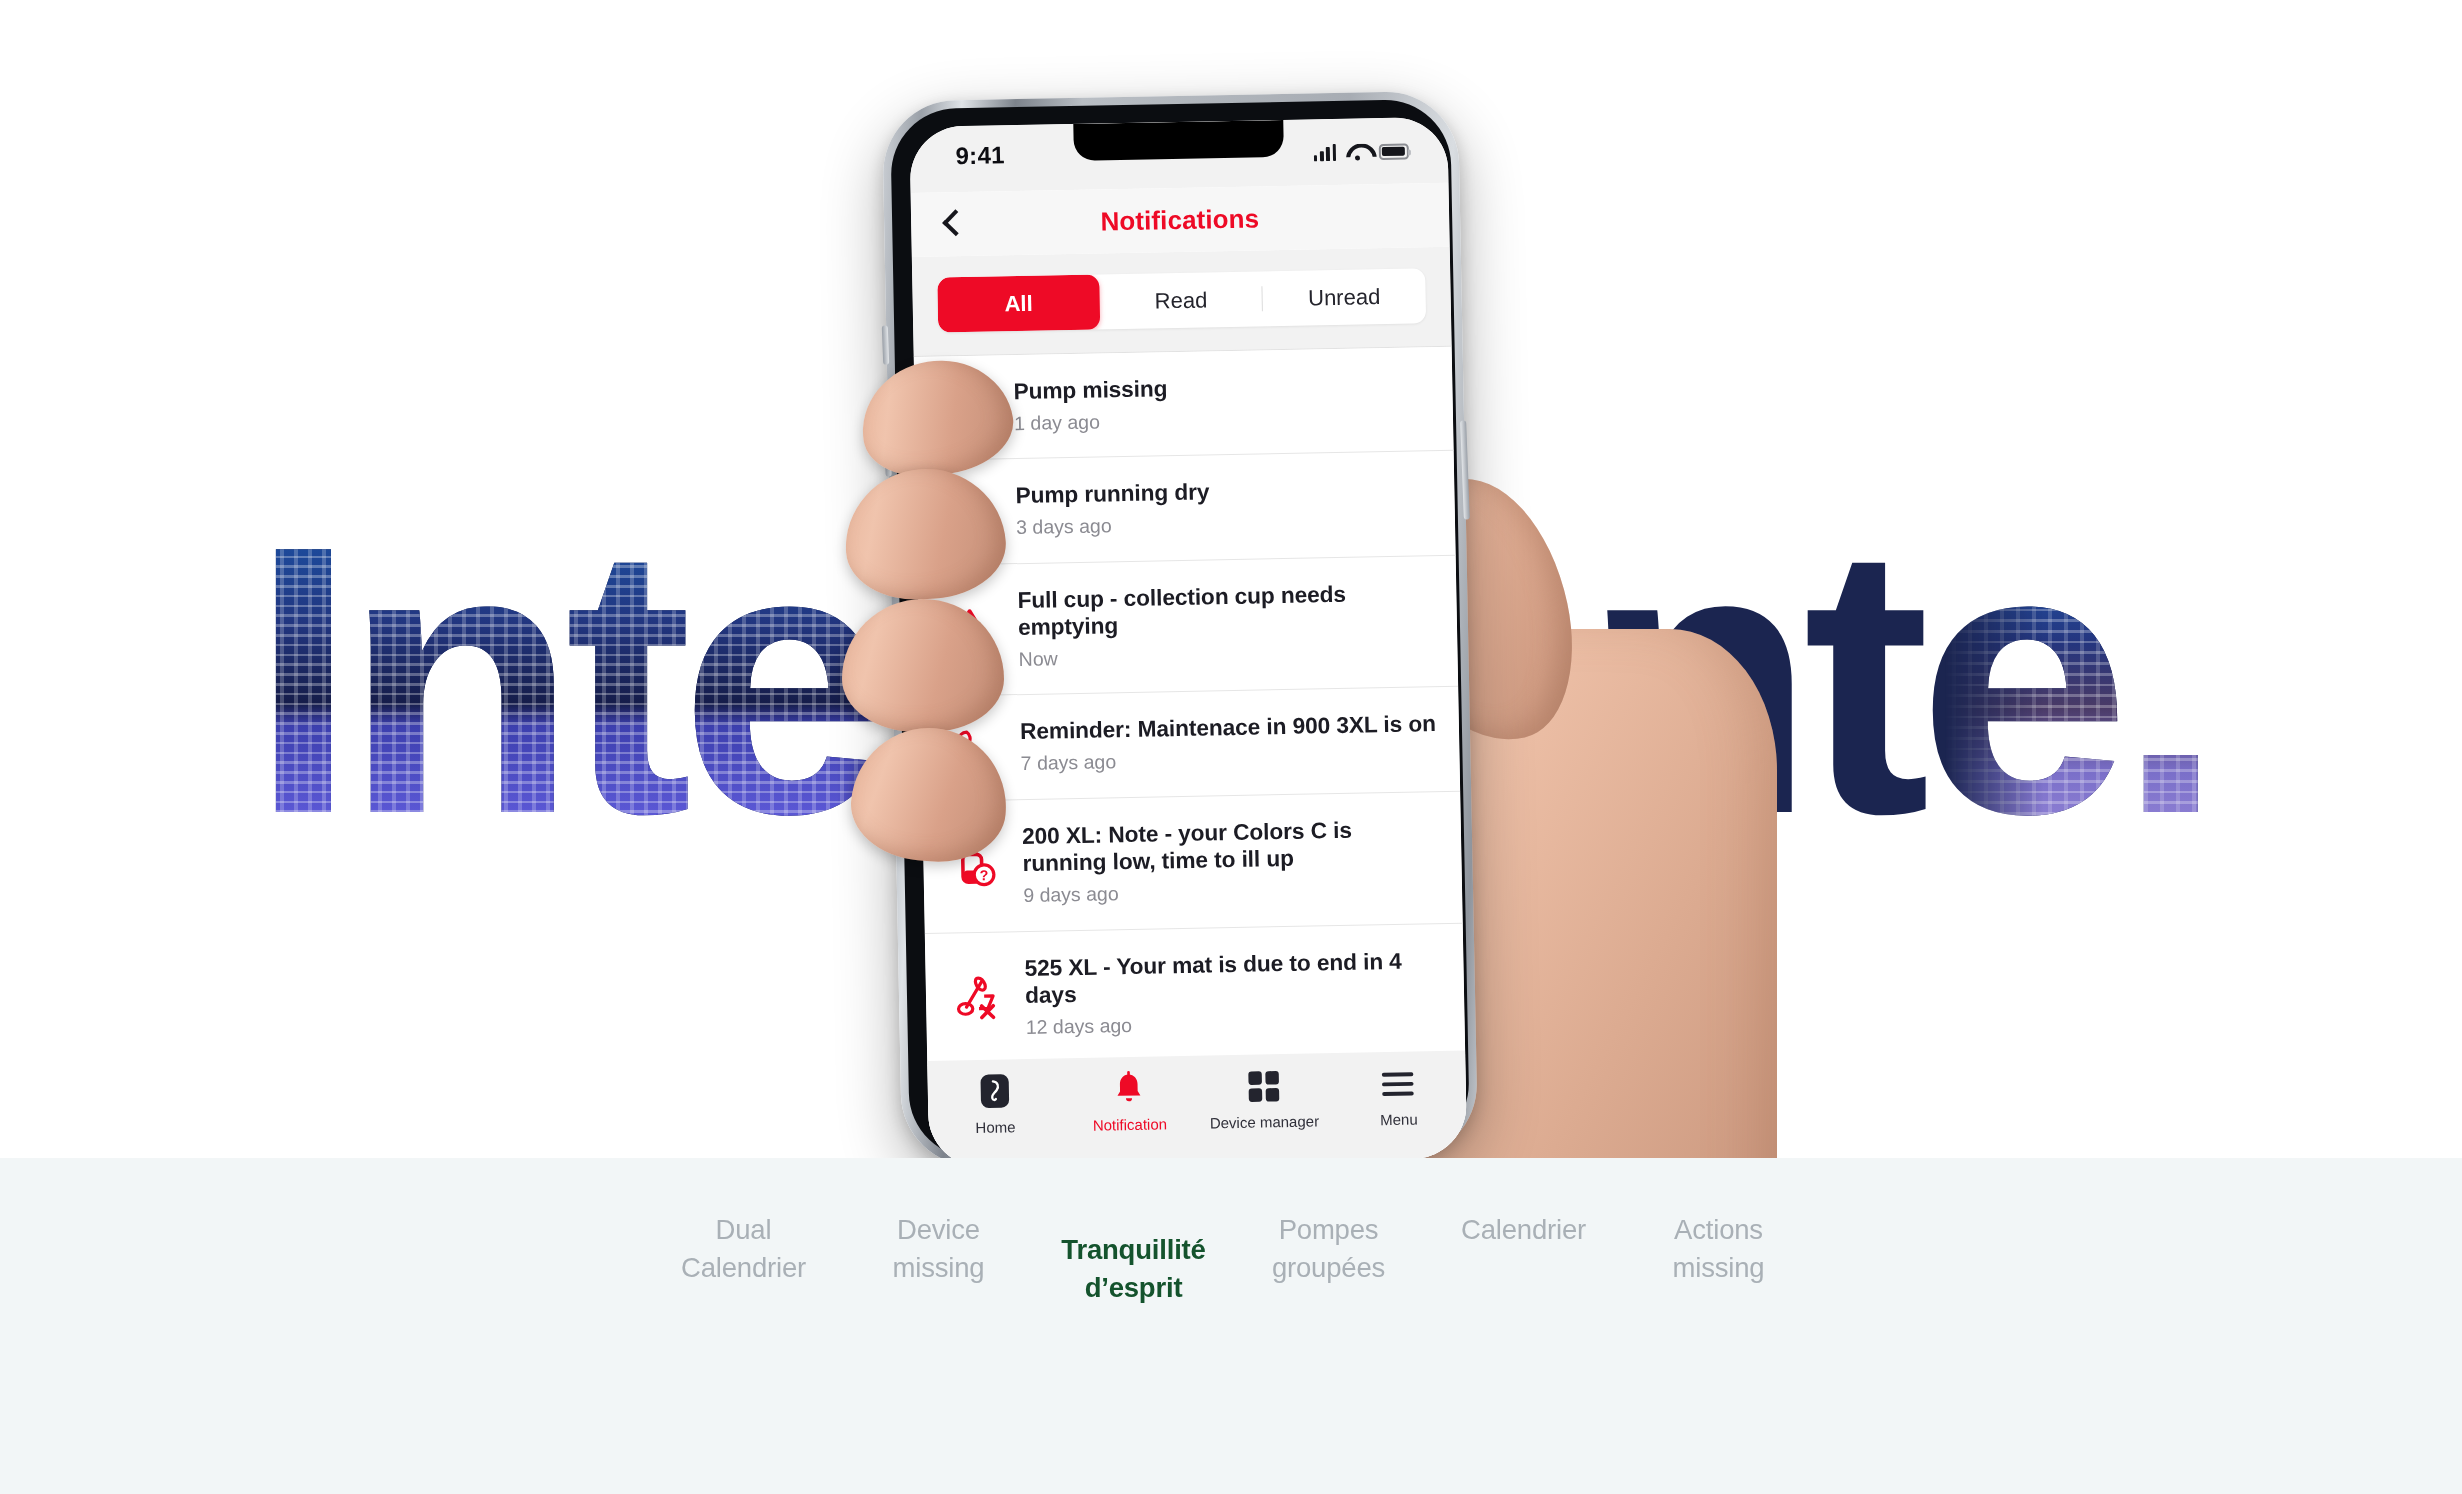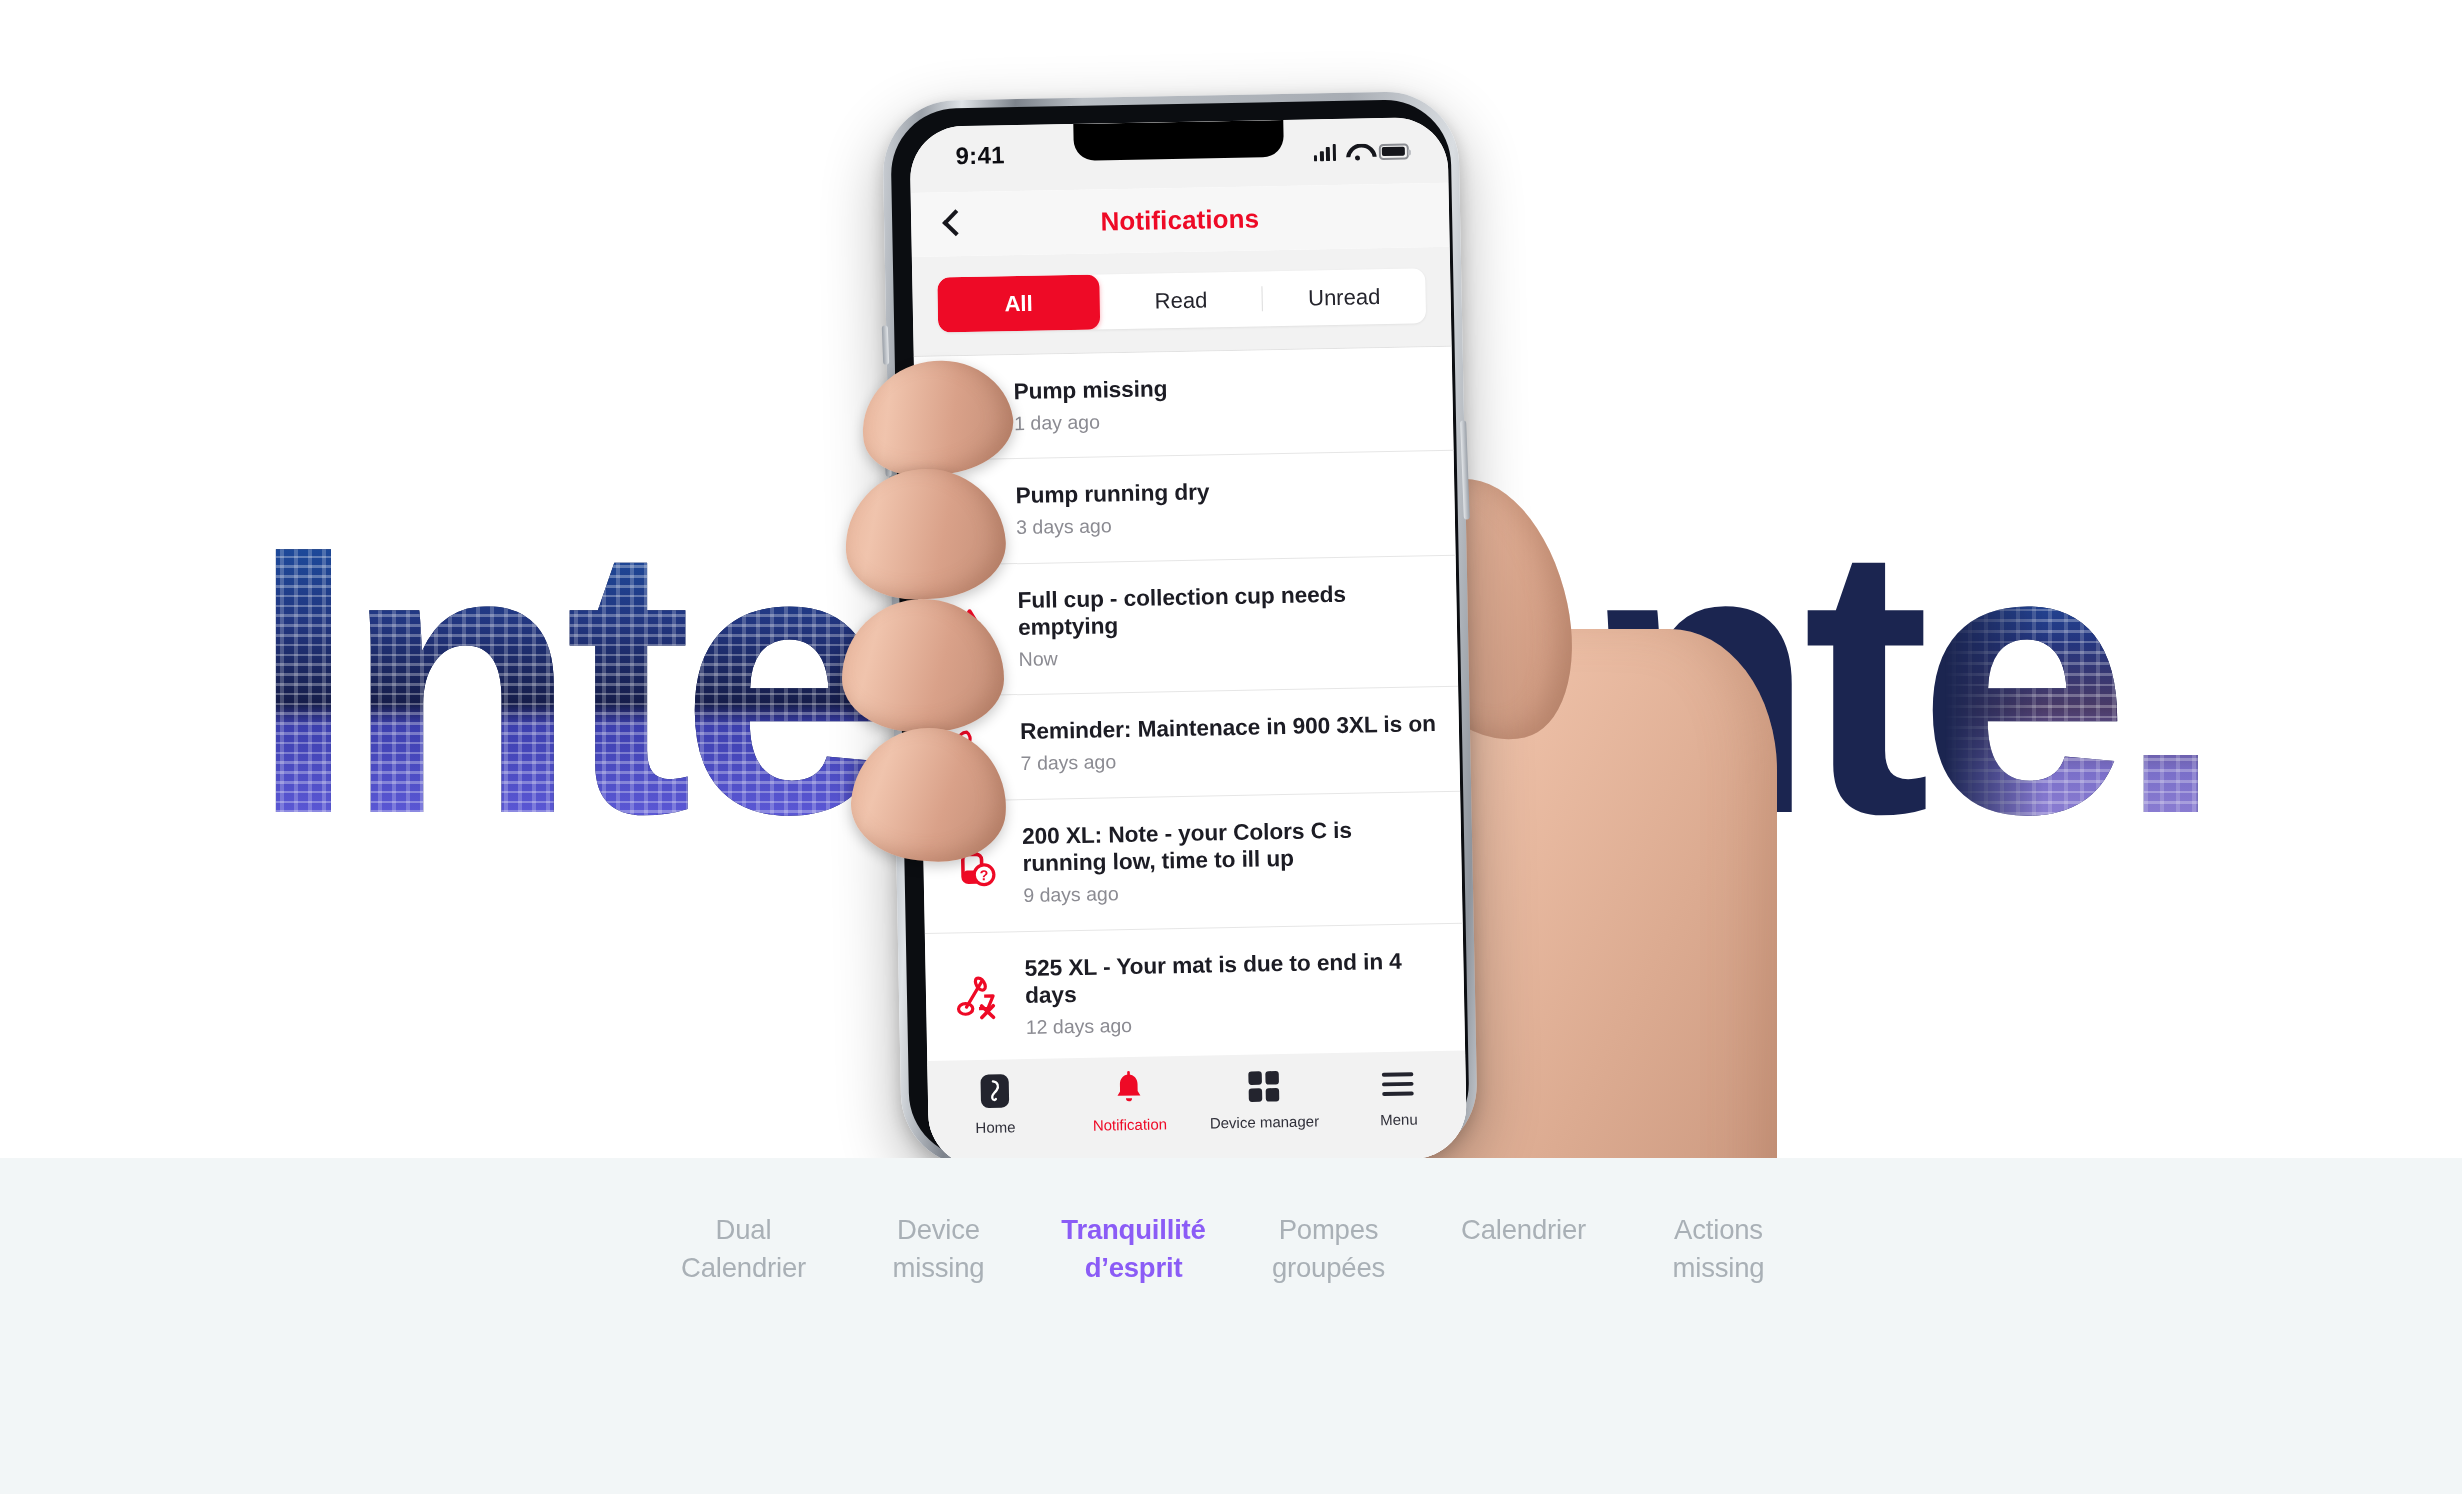--- a/index.html
+++ b/index.html
@@ -150,21 +150,21 @@
   #palm{position:absolute;left:622px;top:533px;width:418px;height:640px;
     border-radius:124px 107px 53px 53px/160px 142px 36px 36px;
     background:linear-gradient(118deg,#f4cdb6 0%,#ebbda4 30%,#dcab91 62%,#c9967d 100%);
     box-shadow:inset -21px -12.4px 53px rgba(150,95,70,.26);}
 
   
   #bottom{position:absolute;left:0;top:1158px;width:2462px;height:336px;background:#f2f6f7;}
   #tabsRow{position:absolute;left:0;top:53px;width:2462px;display:flex;justify-content:center;gap:0;}
   .ftab{width:195px;text-align:center;font-size:27.5px;line-height:1.38;color:#a9b0b6;cursor:pointer;
         letter-spacing:-0.2px;}
-  .ftab.active{color:#8b5cf6;font-weight:700;}
+  .ftab.active{color:#14532d;font-weight:700;margin-top:20px;}
 </style>
 </head>
 <body>
 
 <div id="hero">
   <div id="bigword">Intelligente.</div>
   <div class="texword" id="texLeft">Intelligente.</div>
   <div class="texword" id="texRight">Intelligente.</div>
 
   <div id="hand">

